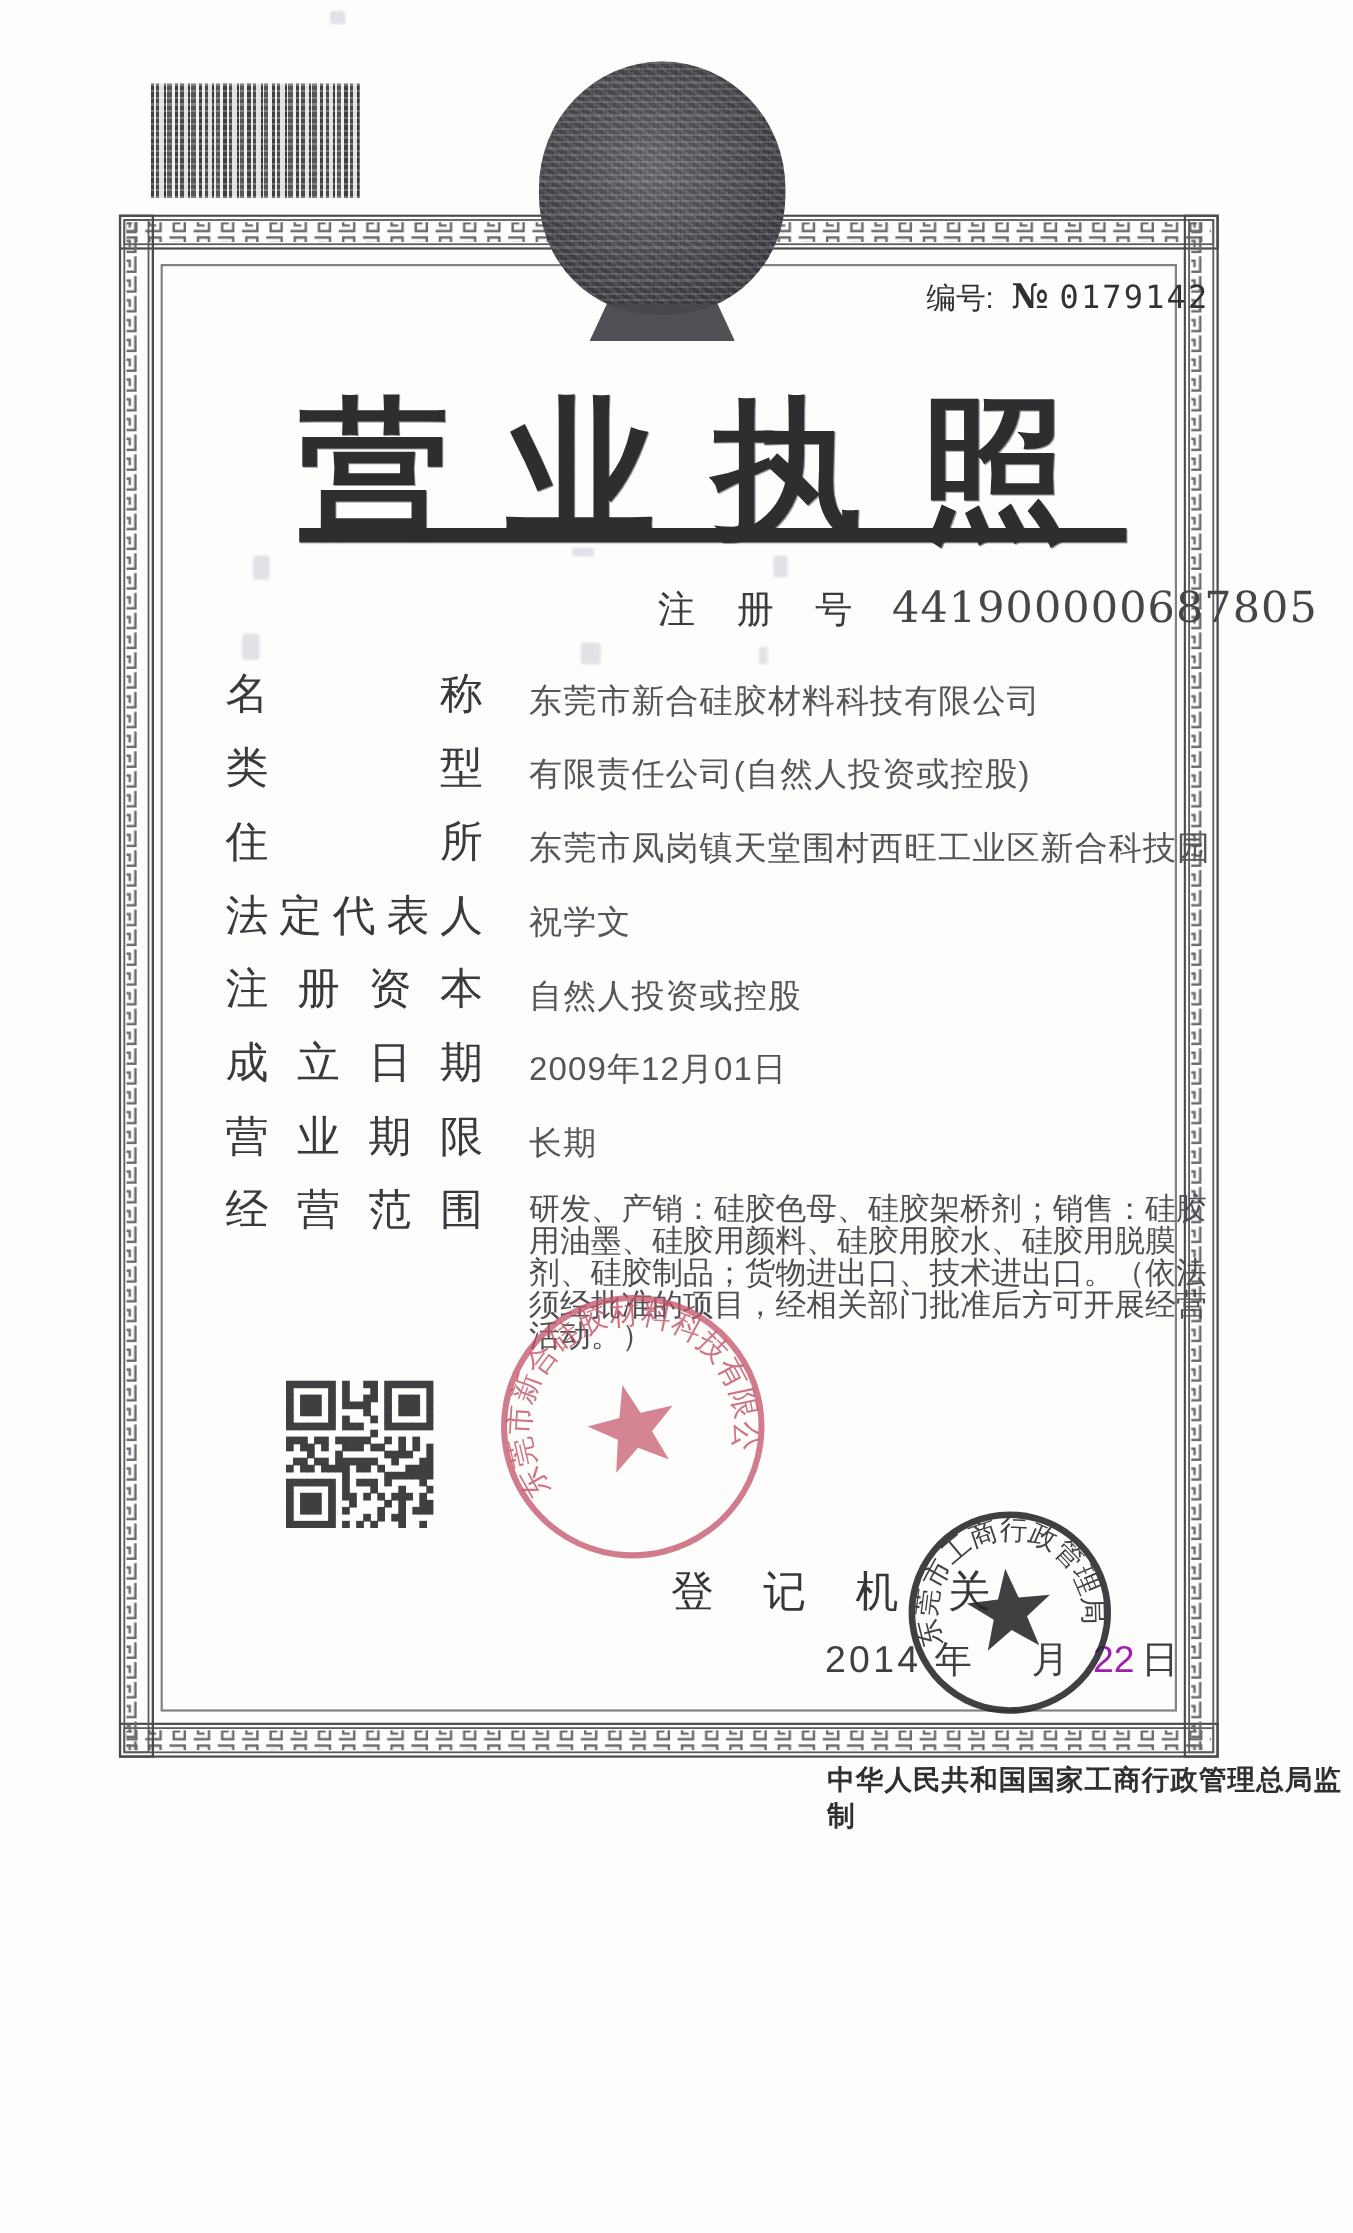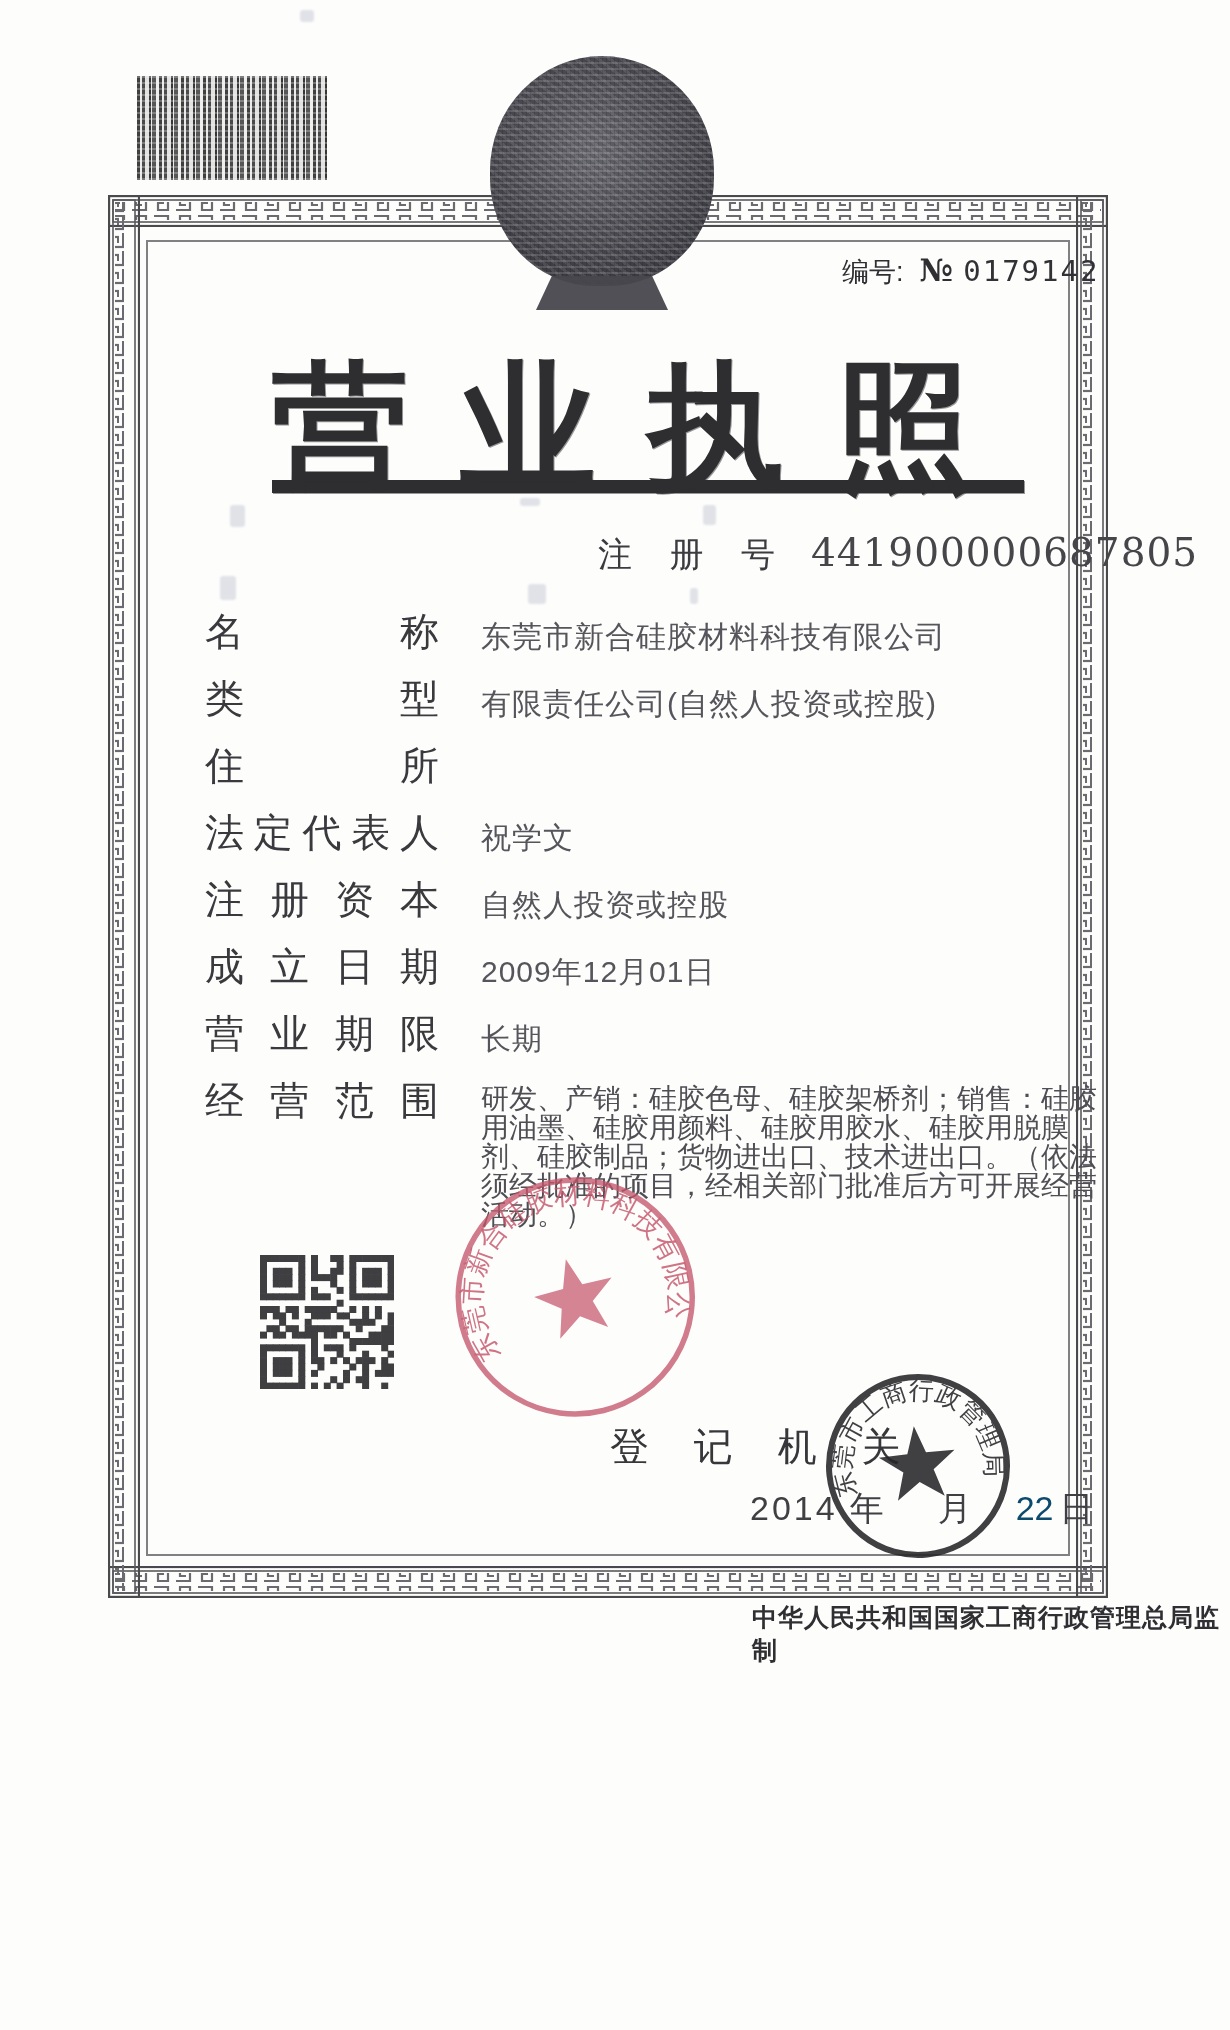--- a/index.html
+++ b/index.html
@@ -52,21 +52,21 @@
   .qr{left:260px;top:1255px;width:134px;height:134px;z-index:4;opacity:.92;}
 
   .company-seal{left:444px;top:1160px;width:262px;height:272px;transform:rotate(-14deg);z-index:5;opacity:.9;}
   .registry-stamp{left:818px;top:1366px;width:200px;height:200px;transform:rotate(-6deg);z-index:6;opacity:.88;}
 
   .registrar{left:610px;top:1420px;font-size:39px;letter-spacing:17px;color:#37373b;white-space:nowrap;z-index:4;}
   .dateline{left:750px;top:1486px;font-size:34px;color:#3f3f44;white-space:nowrap;z-index:4;}
   .dateline .y{letter-spacing:3px;}
   .dateline .u1{margin-left:12px;}
   .dateline .u2{margin-left:54px;}
-  .dateline .d{margin-left:44px;color:#0c4a6e;}
+  .dateline .d{margin-left:22px;color:#a21caf;}
   .dateline .u3{margin-left:6px;}
 
   .footer-left{left:96px;top:1606px;font-size:21px;color:#3e3e42;letter-spacing:.5px;z-index:4;}
   .footer-right{left:752px;top:1601px;font-size:25px;color:#2f2f33;font-weight:600;letter-spacing:1px;z-index:4;}
 
   .ghost{background:rgba(112,122,148,.20);filter:blur(1px);border-radius:3px;z-index:2;}
 </style>
 </head>
 <body>
 
@@ -144,20 +144,21 @@
           <span>类</span>
           <span>型</span>
         </span>
         <span class="field-value">有限责任公司(自然人投资或控股)</span>
       </div>
       <div class="field-row">
         <span class="field-label">
           <span>住</span>
           <span>所</span>
         </span>
+        <span class="field-value">东莞市凤岗镇天堂围村西旺工业区新合科技园</span>
       </div>
       <div class="field-row">
         <span class="field-label">
           <span>法</span>
           <span>定</span>
           <span>代</span>
           <span>表</span>
           <span>人</span>
         </span>
         <span class="field-value">祝学文</span>

